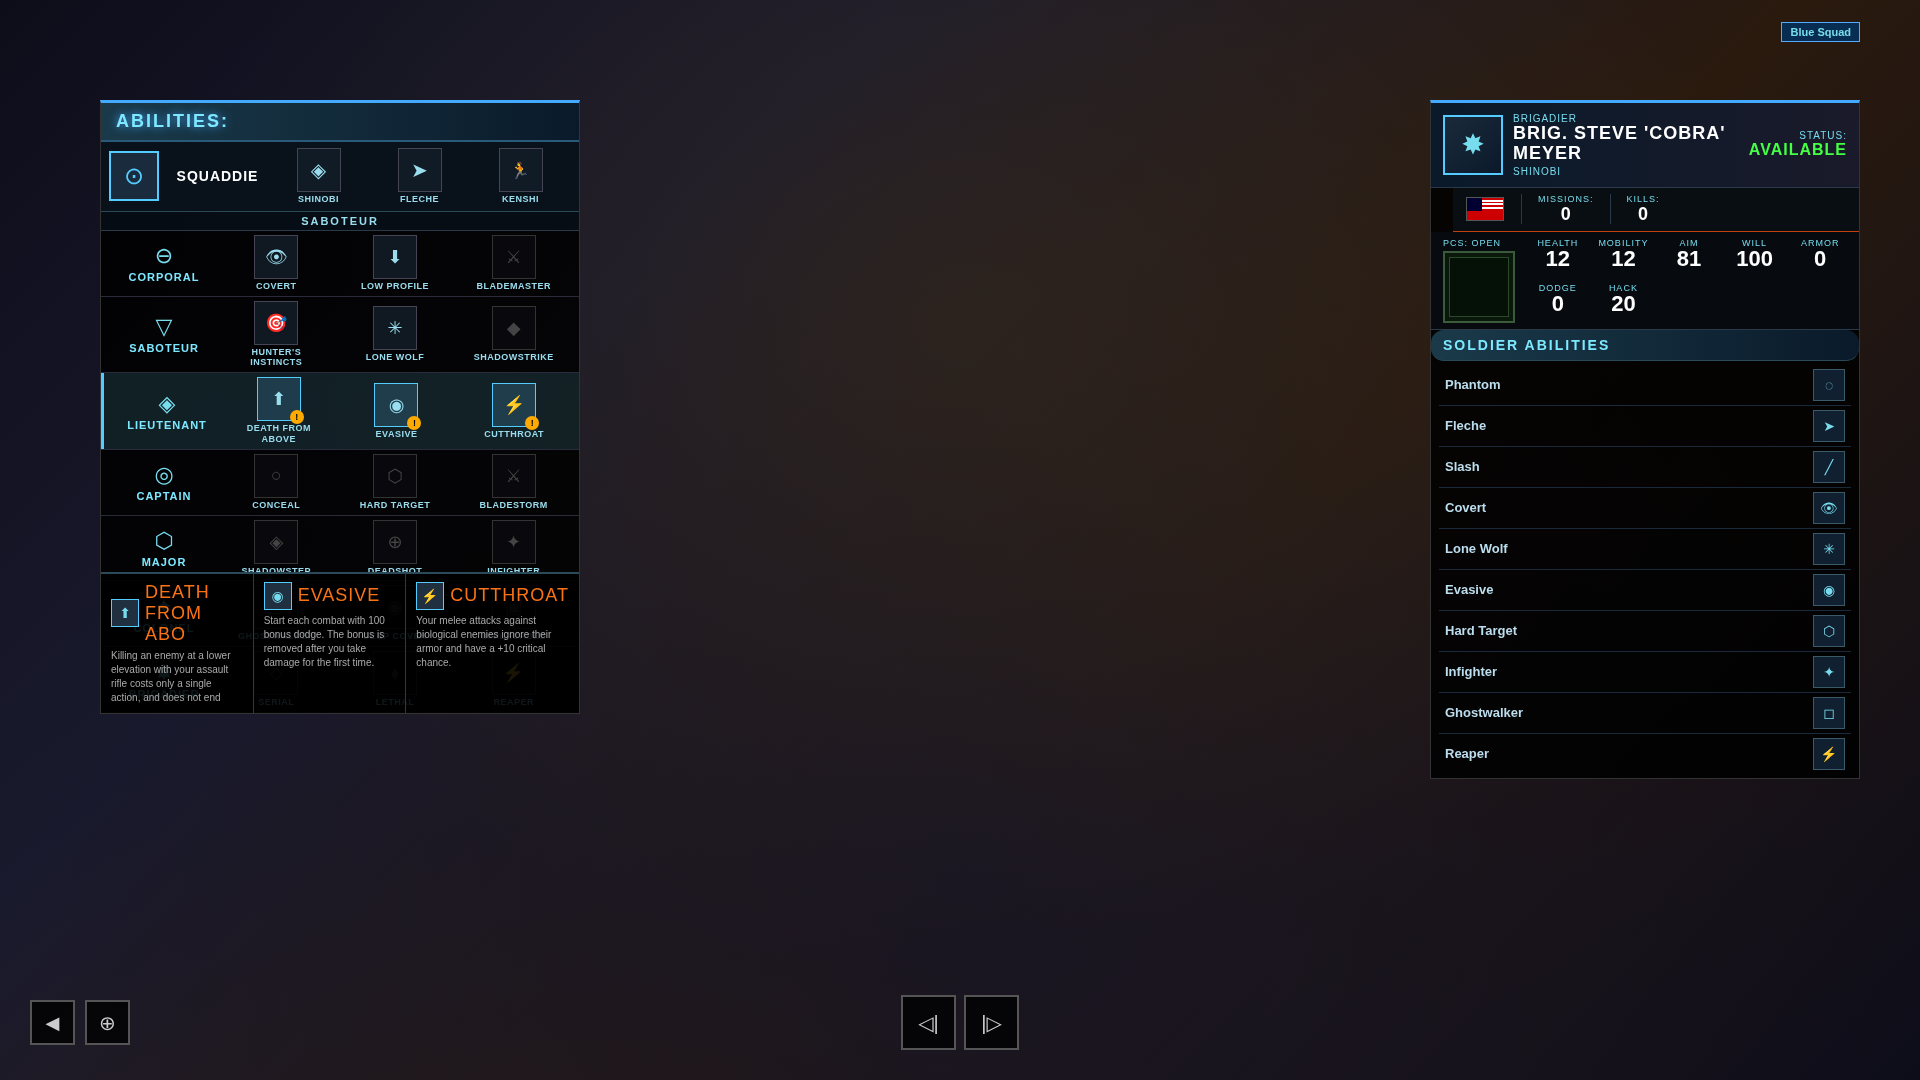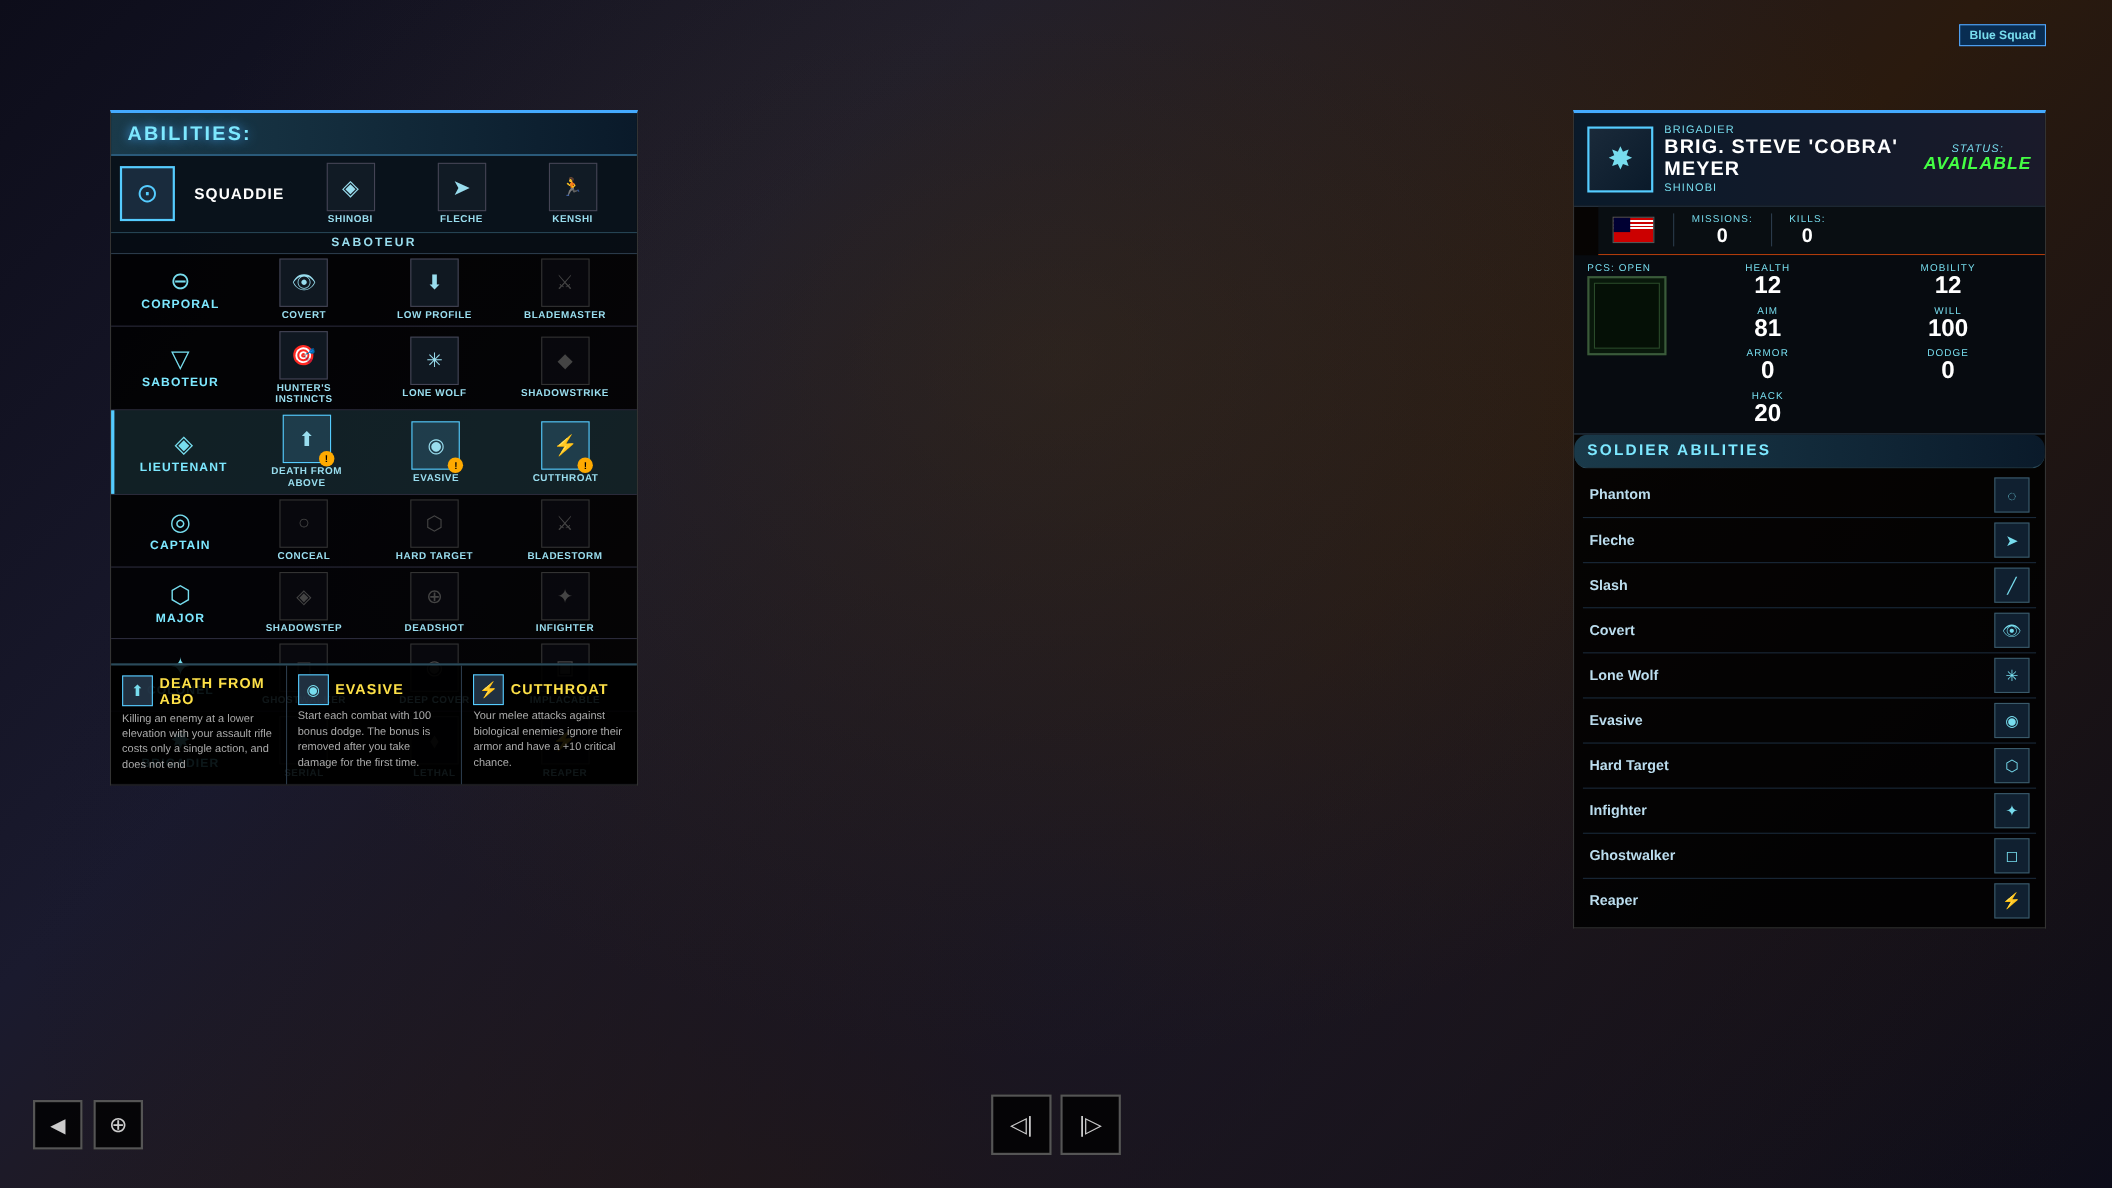--- a/index.html
+++ b/index.html
@@ -212,23 +212,23 @@
       background: rgba(40,60,80,0.8);
       border: 1px solid #5cf;
       display: flex;
       align-items: center;
       justify-content: center;
       font-size: 14px;
       color: #7de;
       flex-shrink: 0;
     }
     .tooltip-name {
-      color: #fde047;
-      font-size: 13px;
-      font-weight: bold;
+      color: #f97316;
+      font-size: 18px;
+      font-weight: normal;
       letter-spacing: 1px;
     }
     .tooltip-desc {
       color: #aaa;
       font-size: 10px;
       line-height: 1.4;
     }
 
     
     .right-panel {
@@ -279,22 +279,21 @@
       display: flex;
       gap: 8px;
       margin-top: 2px;
     }
     .soldier-class-tag {
       color: #7de;
       font-size: 10px;
       letter-spacing: 1px;
     }
     .status-block {
-      text-align: center;
-      font-style: italic;
+      text-align: right;
     }
     .status-label {
       color: #7de;
       font-size: 10px;
       letter-spacing: 1px;
     }
     .status-value {
       color: #4f4;
       font-size: 16px;
       font-weight: bold;
@@ -363,21 +362,21 @@
     }
     .pcs-label {
       color: #7de;
       font-size: 9px;
       letter-spacing: 1px;
       margin-bottom: 3px;
     }
 
     .stats-values {
       display: grid;
-      grid-template-columns: 1fr 1fr;
+      grid-template-columns: 1fr 1fr 1fr 1fr 1fr;
       gap: 6px 12px;
       flex: 1;
     }
     .stat-entry {
       text-align: center;
     }
     .stat-entry-label {
       color: #7de;
       font-size: 9px;
       letter-spacing: 1px;

